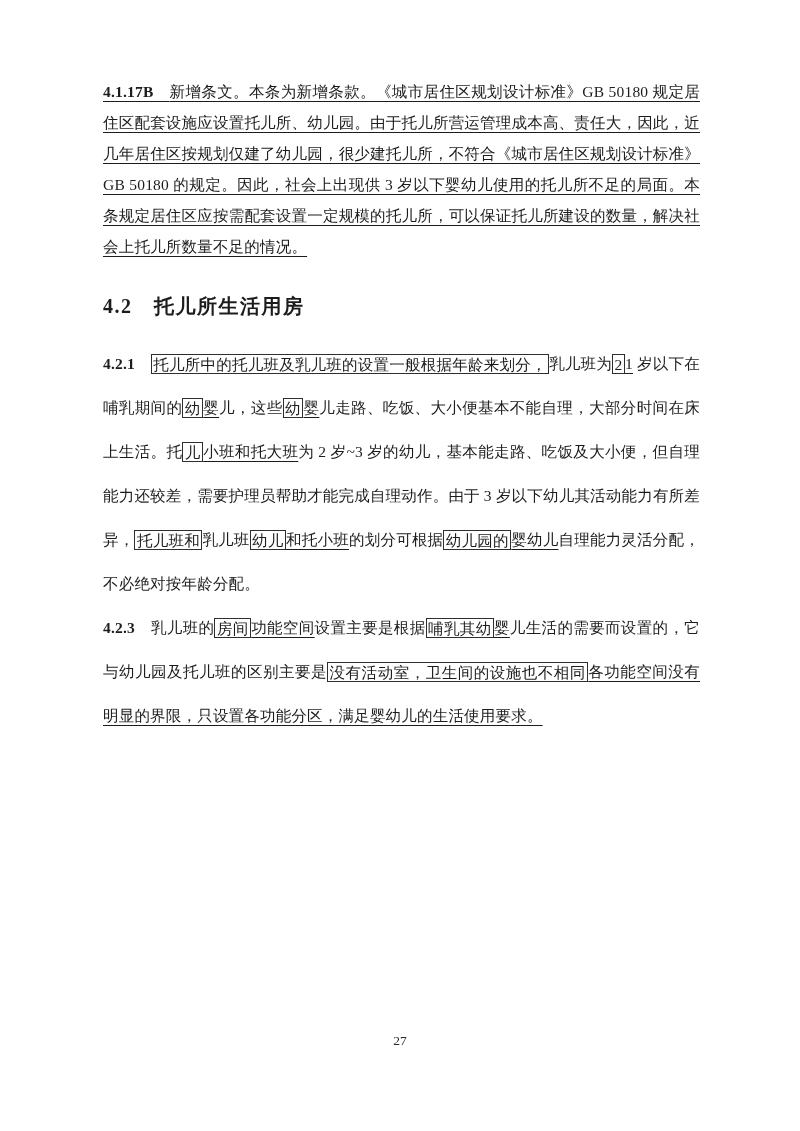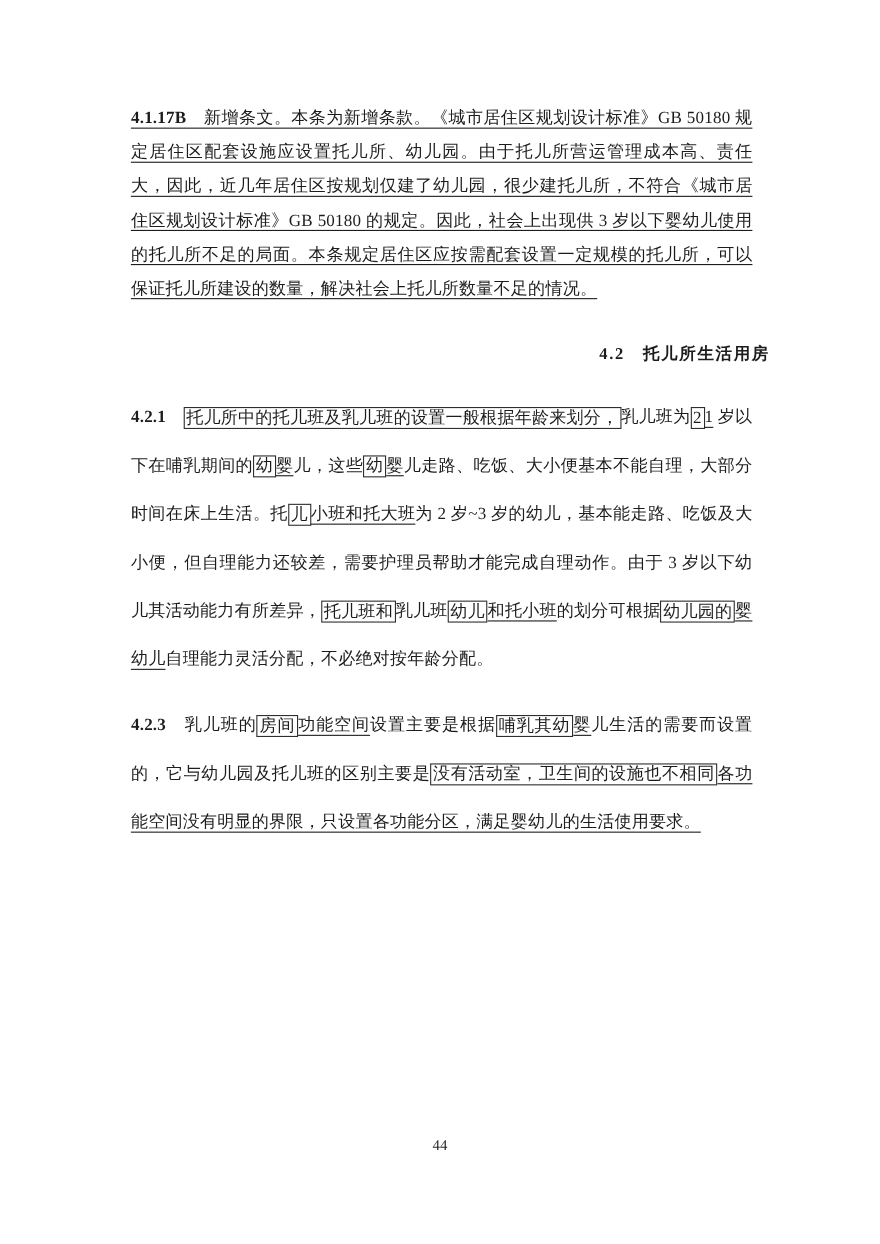--- a/index.html
+++ b/index.html
@@ -14,32 +14,32 @@
     overflow: hidden;
     color: #1c1c1c;
     font-family: "Liberation Serif", "DejaVu Serif", serif;
   }
   .page {
     box-sizing: border-box;
     width: 800px;
     padding: 76px 100px 0 103px;
   }
   .para {
-    margin: 16px;
+    margin: 0;
     font-size: 15.5px;
     text-align: justify;
     letter-spacing: 0.2px;
   }
   .lh-n { line-height: 31px; }   
   .lh-w { line-height: 44px; }   
   .section-heading {
     margin: 32px 0 24px 0;
-    text-align: right;
+    text-align: left;
     font-weight: bold;
-    font-size: 15px;
+    font-size: 20px;
     letter-spacing: 1.5px;
     line-height: 24px;
   }
   
   .run { white-space: pre-wrap; }
   .r-b { font-weight: bold; }
   .r-u {
     text-decoration: underline;
     text-decoration-thickness: 1.1px;
     text-underline-offset: 4px;
@@ -72,13 +72,13 @@
   <p class="para lh-w"><span class="run r-b">4.2.1　</span><span class="run r-x">托儿所中的托儿班及乳儿班的设置一般根据年龄来划分，</span><span class="run r-p">乳儿班为</span><span class="run r-x">2</span><span class="run r-u">1</span><span class="run r-p"> 岁以下在哺乳期间的</span><span class="run r-x">幼</span><span class="run r-u">婴</span><span class="run r-p">儿，这些</span><span class="run r-x">幼</span><span class="run r-u">婴</span><span class="run r-p">儿走路、吃饭、大小便基本不能自理，大部分时间在床上生活。托</span><span class="run r-x">儿</span><span class="run r-u">小班和托大班</span><span class="run r-p">为 2 岁~3 岁的幼儿，基本能走路、吃饭及大小便，但自理能力还较差，需要护理员帮助才能完成自理动作。由于 3 岁以下幼儿其活动能力有所差异，</span><span class="run r-x">托儿班和</span><span class="run r-p">乳儿班</span><span class="run r-x">幼儿</span><span class="run r-u">和托小班</span><span class="run r-p">的划分可根据</span><span class="run r-x">幼儿园的</span><span class="run r-u">婴幼儿</span><span class="run r-p">自理能力灵活分配，不必绝对按年龄分配。</span></p>
 
   <p class="para lh-w"><span class="run r-b">4.2.3　</span><span class="run r-p">乳儿班的</span><span class="run r-x">房间</span><span class="run r-u">功能空间</span><span class="run r-p">设置主要是根据</span><span class="run r-x">哺乳其幼</span><span class="run r-u">婴</span><span class="run r-p">儿生活的需要而设置的，它与幼儿园及托儿班的区别主要是</span><span class="run r-x">没有活动室，卫生间的设施也不相同</span><span class="run r-u">各功能空间没有明显的界限，只设置各功能分区，满足婴幼儿的生活使用要求。</span></p>
 
 
 
 
 
 </main>
 
-<div class="page-number">44</div>
+<div class="page-number">27</div>
 
 </body></html>

